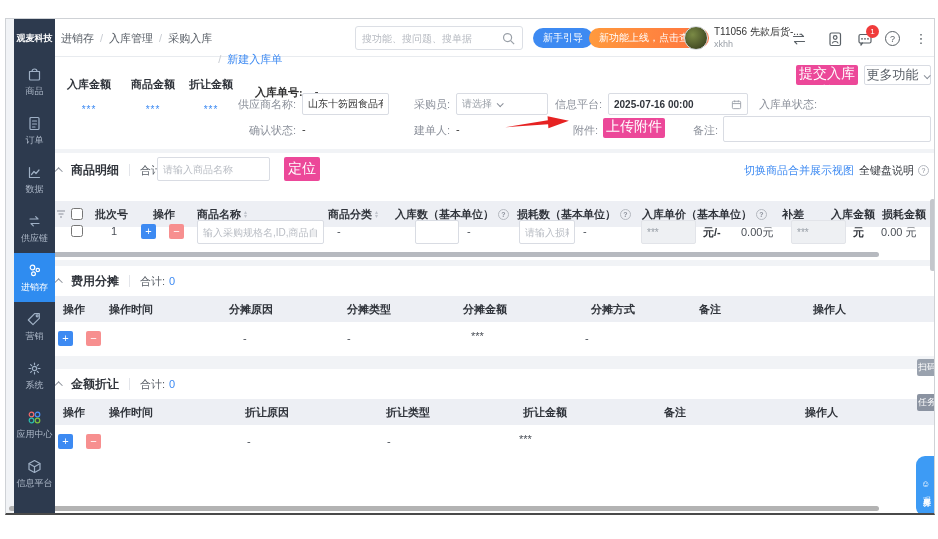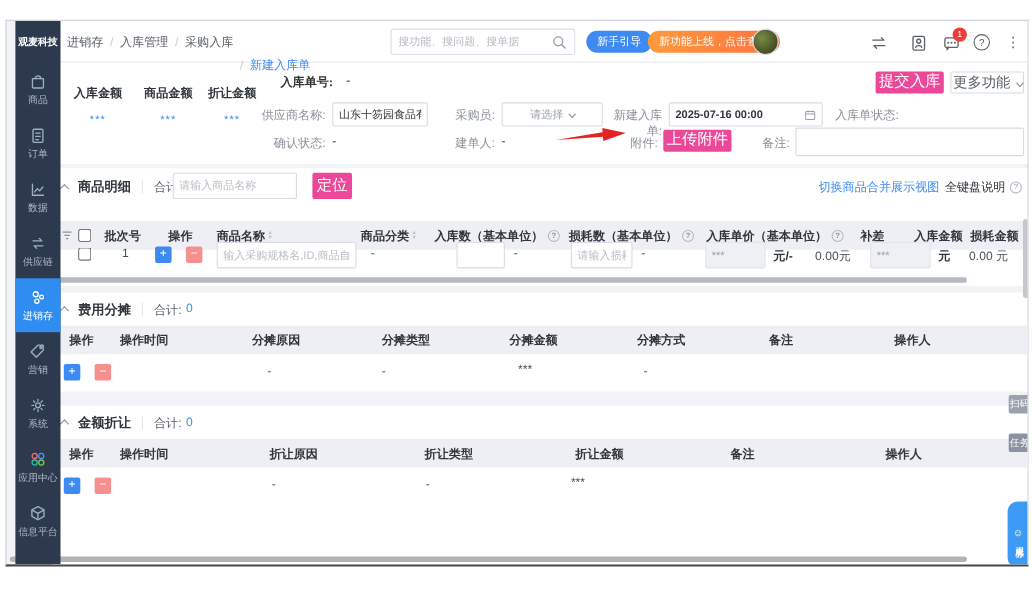--- a/index.html
+++ b/index.html
@@ -193,20 +193,24 @@
       <div class="searchbox">
         <input type="text" placeholder="搜功能、搜问题、搜单据" style="">
         <svg width="15" height="15" viewBox="0 0 16 16">
               <circle cx="7" cy="7" r="4.3"></circle>
               <path d="M10.3 10.3L14 14"></path>
             </svg>
       </div>
       <div class="pill blue">新手引导</div>
       <div class="pill orange">新功能上线，点击查看</div>
       <div class="avatar"></div>
+      <div class="userblock">
+        <div class="user-title">T11056 先款后货-...</div>
+        <div class="user-account">xkhh</div>
+      </div>
       <div class="tb-icon" style="left:744px">
         <svg width="16" height="16" viewBox="0 0 16 16">
               <path d="M2.5 5.5h10l-2.3-2.3M13.5 10.5h-10l2.3 2.3"></path>
             </svg>
       </div>
       <div class="tb-icon" style="left:780px">
         <svg width="16" height="16" viewBox="0 0 16 16">
               <rect x="3" y="2" width="10.5" height="12.5" rx="1.5"></rect>
               <circle cx="8.2" cy="6.5" r="1.8"></circle>
               <path d="M5.5 12c.4-2 5-2 5.4 0"></path>
@@ -235,33 +239,33 @@
         </div>
         <div class="stat" style="left:78px">
           <div class="s-lbl">商品金额</div>
               <div class="s-val">***</div>
         </div>
         <div class="stat" style="left:136px">
           <div class="s-lbl">折让金额</div>
               <div class="s-val">***</div>
         </div>
 
-        <div class="abs" style="left:208px; top:10px; display:flex; gap:12px;font-family:Liberation Serif, serif;">
+        <div class="abs" style="left:208px; top:28px; display:flex; gap:12px;font-family:Liberation Serif, serif;">
           <span class="val" style="font-weight:bold">入库单号:</span>
           <span class="val" style="font-weight:bold">-</span>
         </div>
 
         <div class="abs lbl" style="left:150px; top:40px; width:99px; text-align:right;">供应商名称:</div>
         <input class="box abs" style="left: 255px; top: 36px; width: 87px;" value="山东十笏园食品有">
         <div class="abs lbl" style="left:356px; top:40px; width:47px; text-align:right;">采购员:</div>
-        <div class="box abs" style="left:409px; top:36px; width:92px; display:flex; align-items:center; justify-content:center; color:#9aa0a8;">
+        <div class="box abs" style="left:409px; top:36px; width:92px; display:flex; align-items:center; justify-content:flex-start; color:#9aa0a8;">
           <span>请选择</span>
               <span class="chev"></span>
         </div>
-        <div class="abs lbl" style="left:505px; top:40px; width:50px; text-align:right;">新建入库单:</div>
+        <div class="abs lbl" style="left:505px; top:40px; width:50px; text-align:right;">信息平台:</div>
         <div class="box abs" style="left:561px; top:36px; width:140px; display:flex; align-items:center; justify-content:space-between;">
           <span style="font-weight:bold; color:#30343b;">2025-07-16 00:00</span>
           <svg width="11" height="11" viewBox="0 0 12 12" style="stroke:#9aa0a8; fill:none; stroke-width:1;">
                 <rect x="1.5" y="2.5" width="9" height="8" rx="1"></rect>
                 <path d="M1.5 5h9M4 1.5v2M8 1.5v2"></path>
               </svg>
         </div>
         <div class="abs lbl" style="left:712px; top:40px;">入库单状态:</div>
 
         <div class="abs lbl" style="left:150px; top:66px; width:99px; text-align:right;">确认状态:</div>
@@ -373,21 +377,21 @@
           <span class="vdiv"></span>
           <span class="total-lbl">合计:</span>
           <span class="total-val">0</span>
         </div>
         <div class="thead" style="top:30px; height:26px;">
           <div class="th" style="left:16px;">操作</div>
           <div class="th" style="left:62px;">操作时间</div>
           <div class="th" style="left:182px;">分摊原因</div>
           <div class="th" style="left:300px;">分摊类型</div>
           <div class="th" style="left:416px;">分摊金额</div>
-          <div class="th" style="left:532px;text-align:right;">分摊方式</div>
+          <div class="th" style="left:544px;text-align:right;">分摊方式</div>
           <div class="th" style="left:652px;">备注</div>
           <div class="th" style="left:766px;">操作人</div>
         </div>
         <div class="abs" style="top:56px; left:0; width:889px; height:34px;">
           <div class="mini-btn plus abs" style="left:11px; top:9px;">+</div>
           <div class="mini-btn minus abs" style="left:39px; top:9px;">−</div>
           <div class="td" style="left:196px; top:10px;">-</div>
           <div class="td" style="left:300px; top:10px;">-</div>
           <div class="td" style="left:424px; top:8px;">***</div>
           <div class="td" style="left:538px; top:10px;">-</div>

